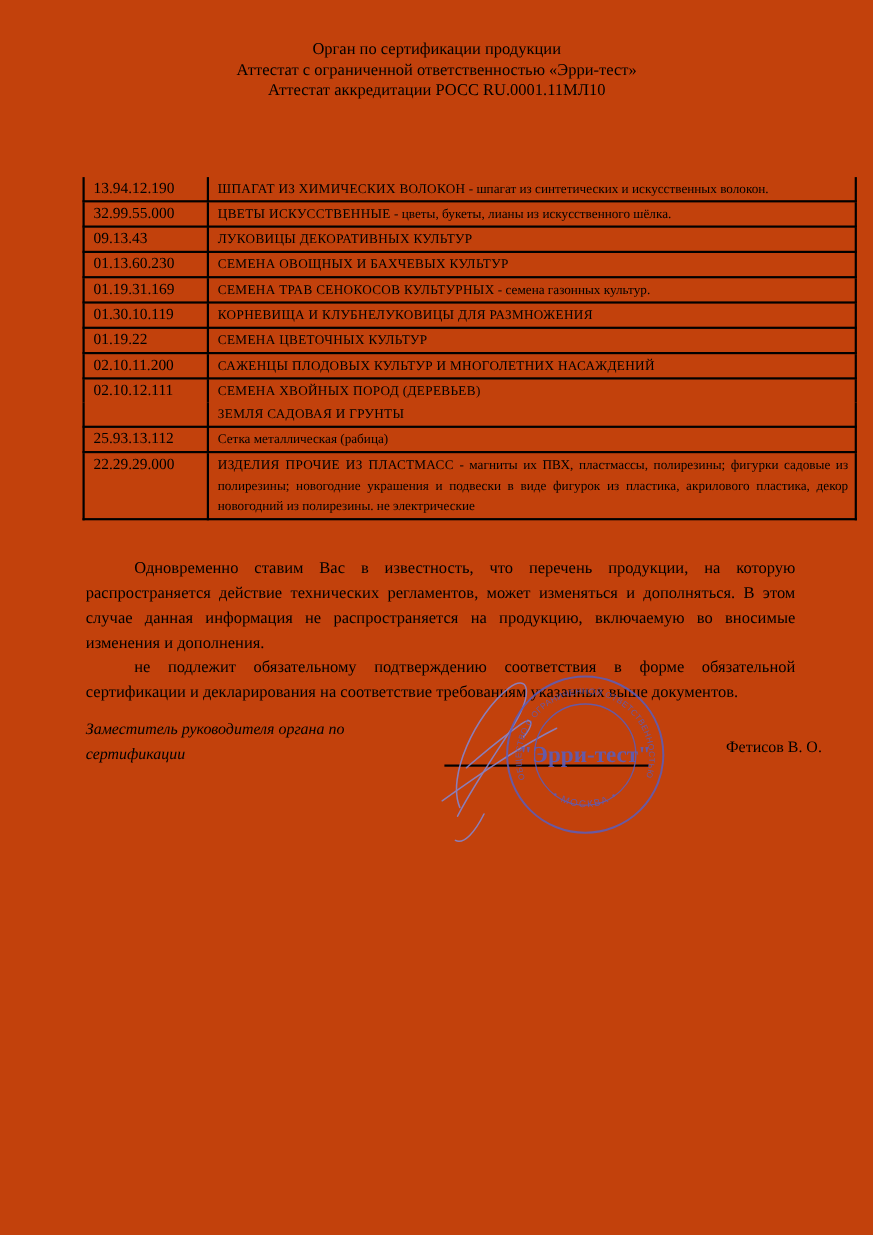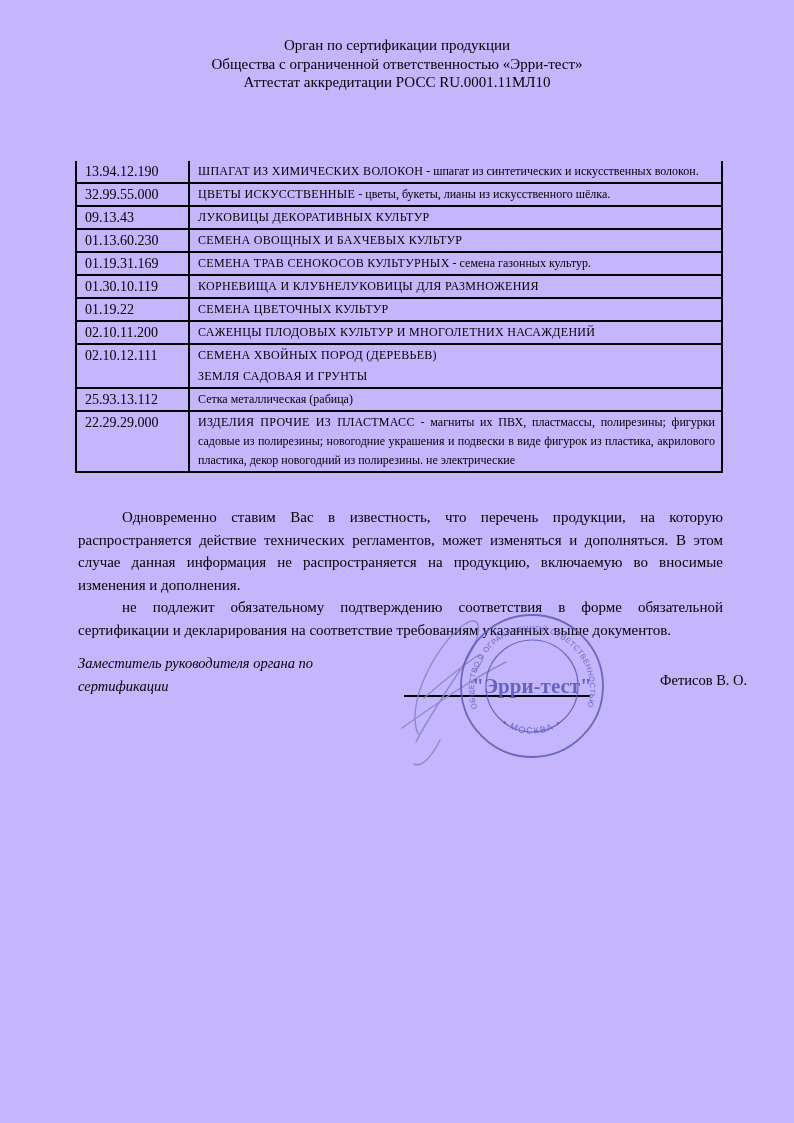--- a/index.html
+++ b/index.html
@@ -1,31 +1,31 @@
 <!DOCTYPE html>
 <html lang="ru"><head>
 <meta charset="utf-8">
 <style>
   * { margin: 0; padding: 0; box-sizing: border-box; }
   html,body { background: #fff; }
   .page {
     position: relative;
     width: 794px; height: 1123px;
-    background: #c4b5fd;
+    background: #c2410c;
     font-family: "Liberation Serif", "DejaVu Serif", serif;
     color: #000;
     overflow: hidden;
   }
   
   .header { position: absolute; top: 36px; left: 0; width: 794px; text-align: center; }
   .header .h-line { font-size: 15px; line-height: 18.5px; }
   .header .addr { font-size: 10px; line-height: 12px; margin-top: 4px; }
   
   table.products {
-    position: absolute; left: 75px; top: 161px; width: 648px;
+    position: absolute; left: 75px; top: 161px; width: 704px;
     border-collapse: collapse; table-layout: fixed;
   }
   table.products td {
     border-left: 2px solid #000; border-right: 2px solid #000;
     border-bottom: 2px solid #000; border-top: none;
     vertical-align: top; padding: 1px 6px 1px 8px;
     font-size: 12px; line-height: 19px;
   }
   table.products td.code-cell { width: 113px; font-size: 14px; white-space: nowrap; }
   table.products td.name-cell { text-align: justify; }
@@ -46,21 +46,21 @@
   .stamp-svg { position: absolute; left: 456px; top: 610px; }
   .scribble-svg { position: absolute; left: 388px; top: 606px; }
 </style>
 </head>
 <body>
 
 <div class="page">
 
   <div class="header">
     <div class="h-line">Орган по сертификации продукции</div>
-    <div class="h-line">Общества с ограниченной ответственностью «Эрри-тест»</div>
+    <div class="h-line">Аттестат с ограниченной ответственностью «Эрри-тест»</div>
     <div class="h-line">Аттестат аккредитации РОСС RU.0001.11МЛ10</div>
   </div>
 
   <table class="products">
     <tbody>
         <tr>
           <td class="code-cell">13.94.12.190</td>
           <td class="name-cell"><span class="prod-name">ШПАГАТ ИЗ ХИМИЧЕСКИХ ВОЛОКОН</span><span class="prod-desc"> - шпагат из синтетических и искусственных волокон.</span></td>
         </tr>
         <tr>

